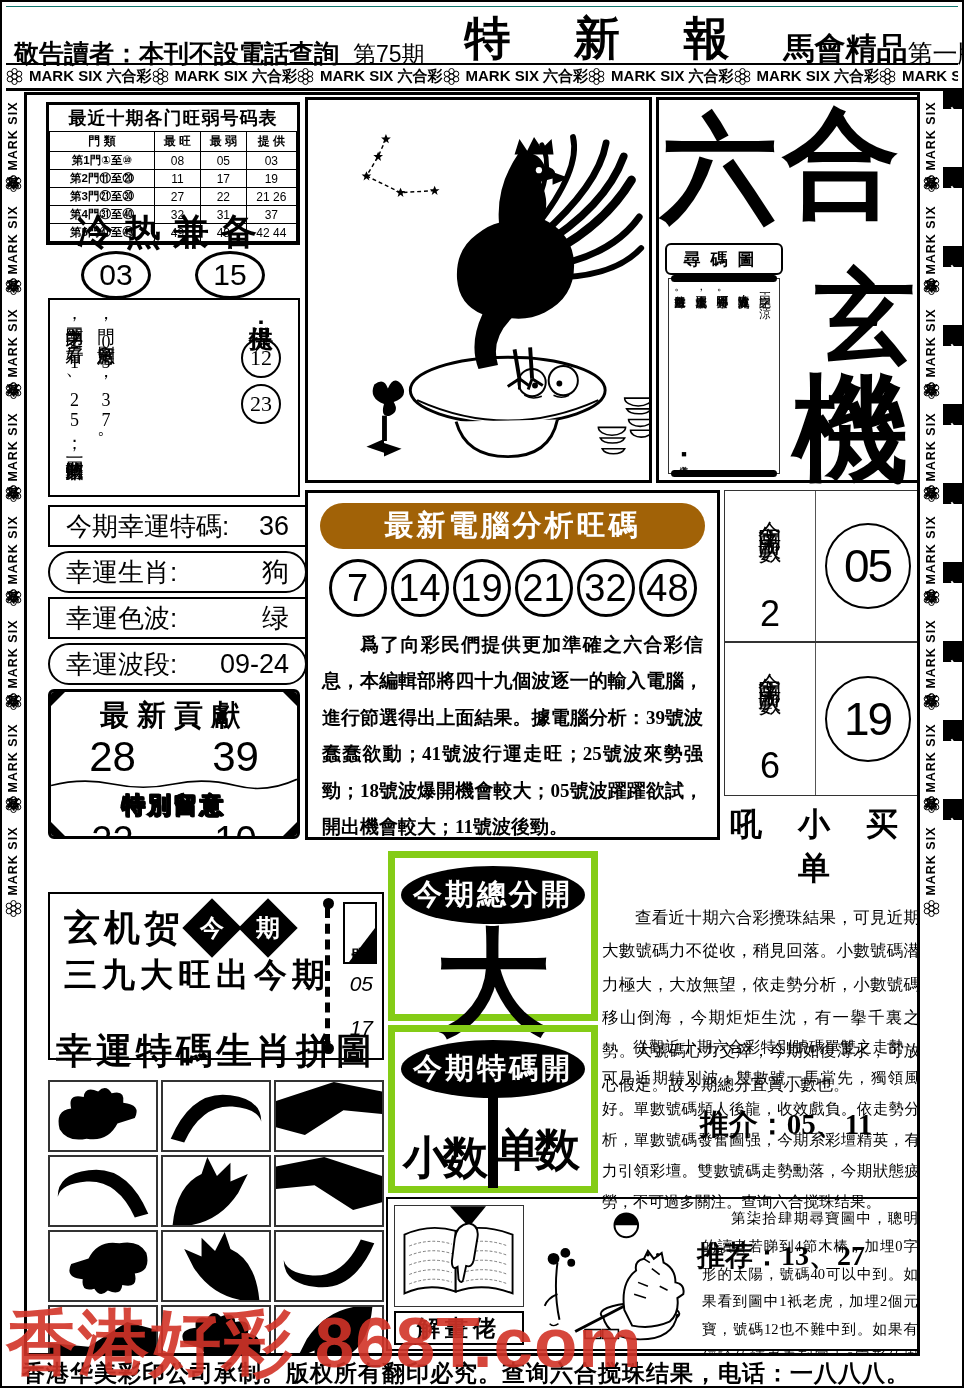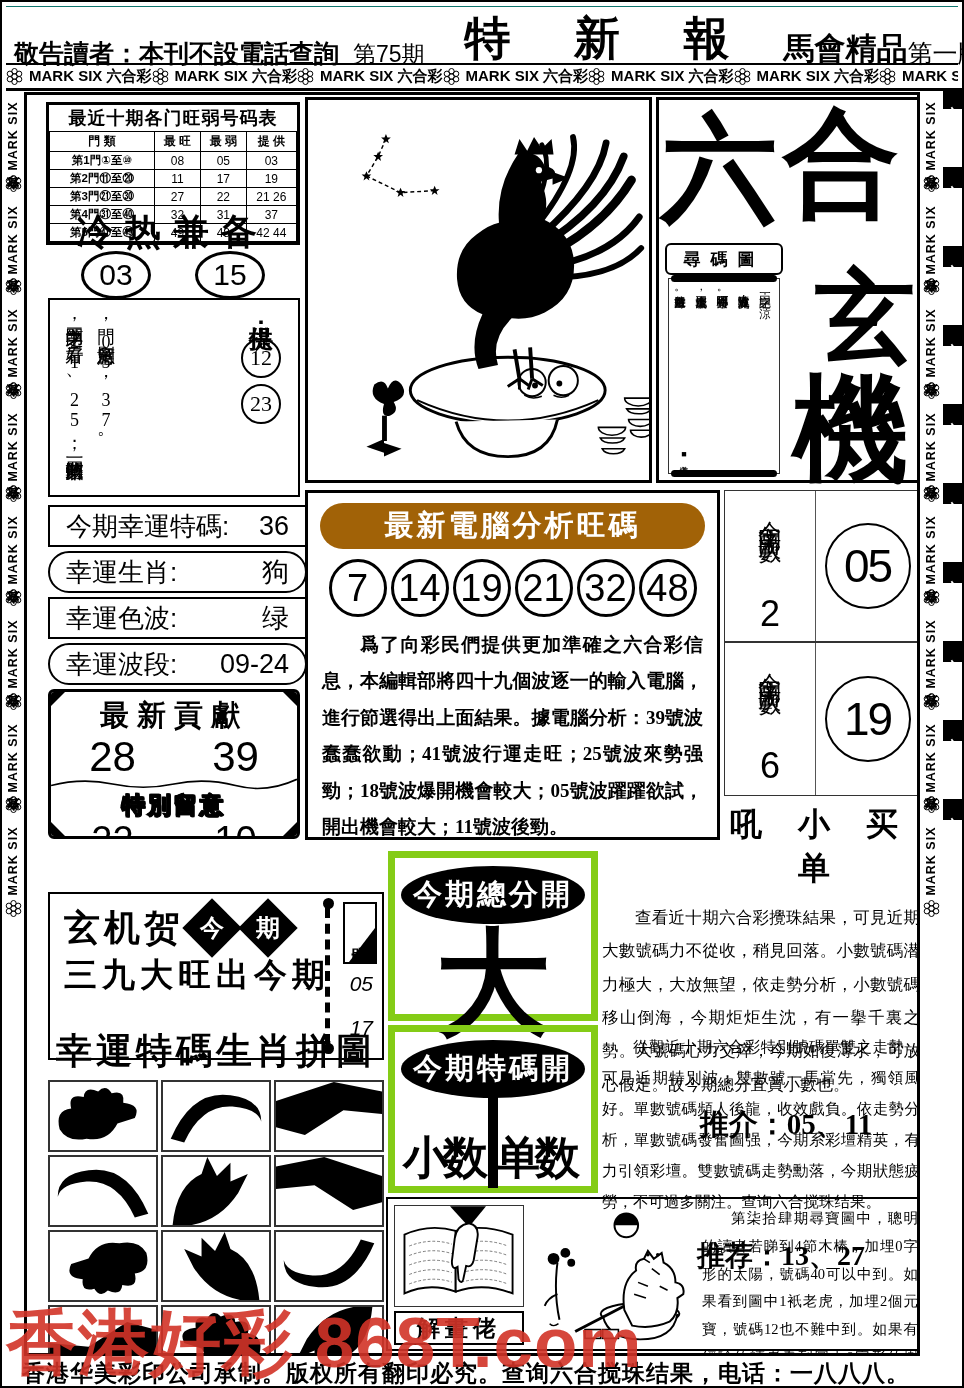--- a/index.html
+++ b/index.html
@@ -164,21 +164,21 @@
 
   
   .panelbox { left:361px; width:210px; border:7px solid #84cc16; }
   .pill { width:184px; height:58px; background:#000; border-radius:50%; color:#fff;
           margin:8px auto 0; display:flex; align-items:center; justify-content:center;
           font-size:29px; font-weight:800; letter-spacing:3px; }
   .bigda { text-align:center; font-size:116px; font-weight:600; line-height:1.05; }
   .sp-body { position:relative; height:96px; }
   .stem { position:absolute; left:50%; margin-left:-5px; top:-12px; bottom:6px; width:10px; background:#000; }
   .sp-l { position:absolute; left:8px; bottom:6px; font-size:45px; font-weight:800; letter-spacing:-5px; }
-  .sp-r { position:absolute; right:16px; bottom:6px; font-size:45px; font-weight:800; letter-spacing:-5px;margin-top:47px; }
+  .sp-r { position:absolute; right:16px; bottom:14px; font-size:45px; font-weight:800; letter-spacing:-5px;margin-top:47px; }
 
   
   .oddeven { left:575px; top:936px; width:318px; height:160px; }
   .oe-para { font-size:15.5px; line-height:2.0; text-align:justify; text-indent:2em; font-weight:500; }
   .oe-tip { margin-top:20px; font-size:28px; font-weight:600; text-align:center; padding-left:40px; }
 
   
   .treasure { left:359px; top:1102px; width:536px; height:154px; border:2px solid #000; }
   .tr-illus { position:absolute; left:6px; top:6px; width:130px; height:102px; border:1px solid #333; }
   .tr-label { position:absolute; left:6px; top:112px; width:130px; height:34px; border:2.5px solid #000;

